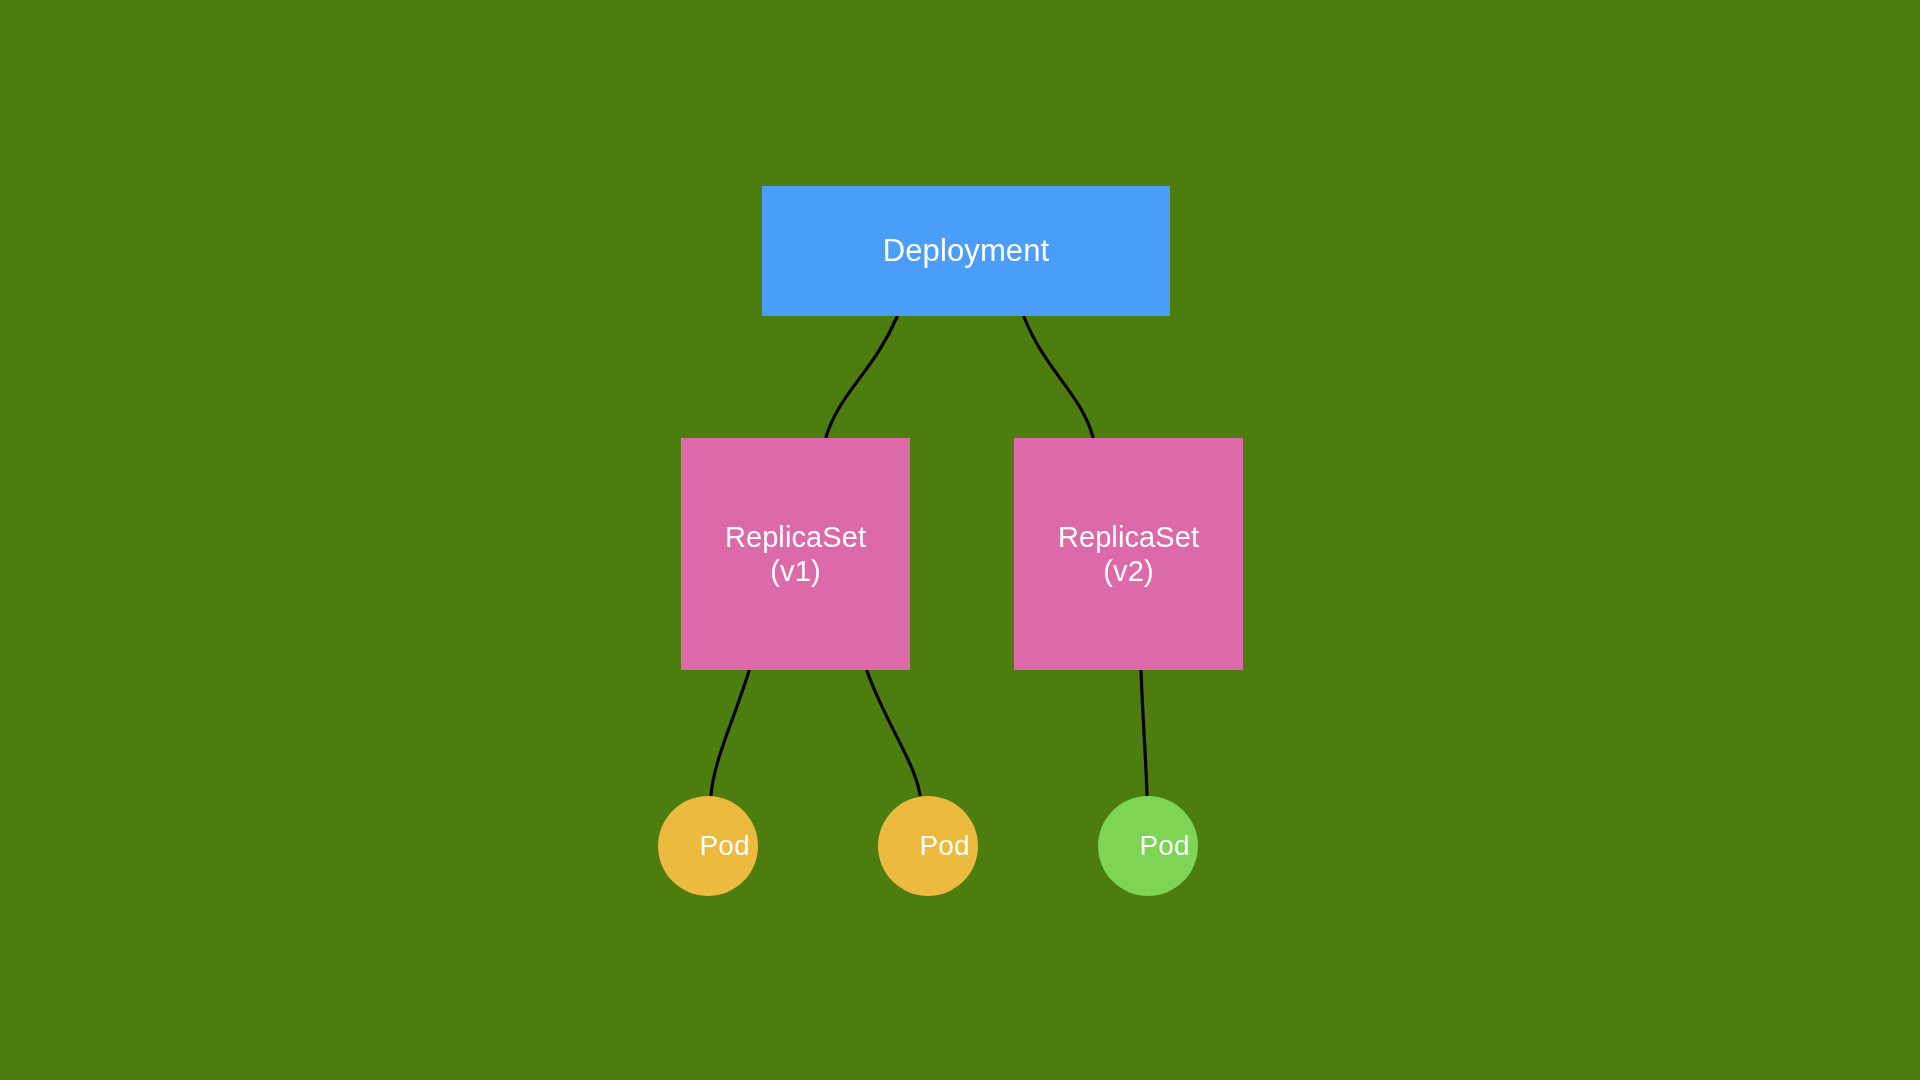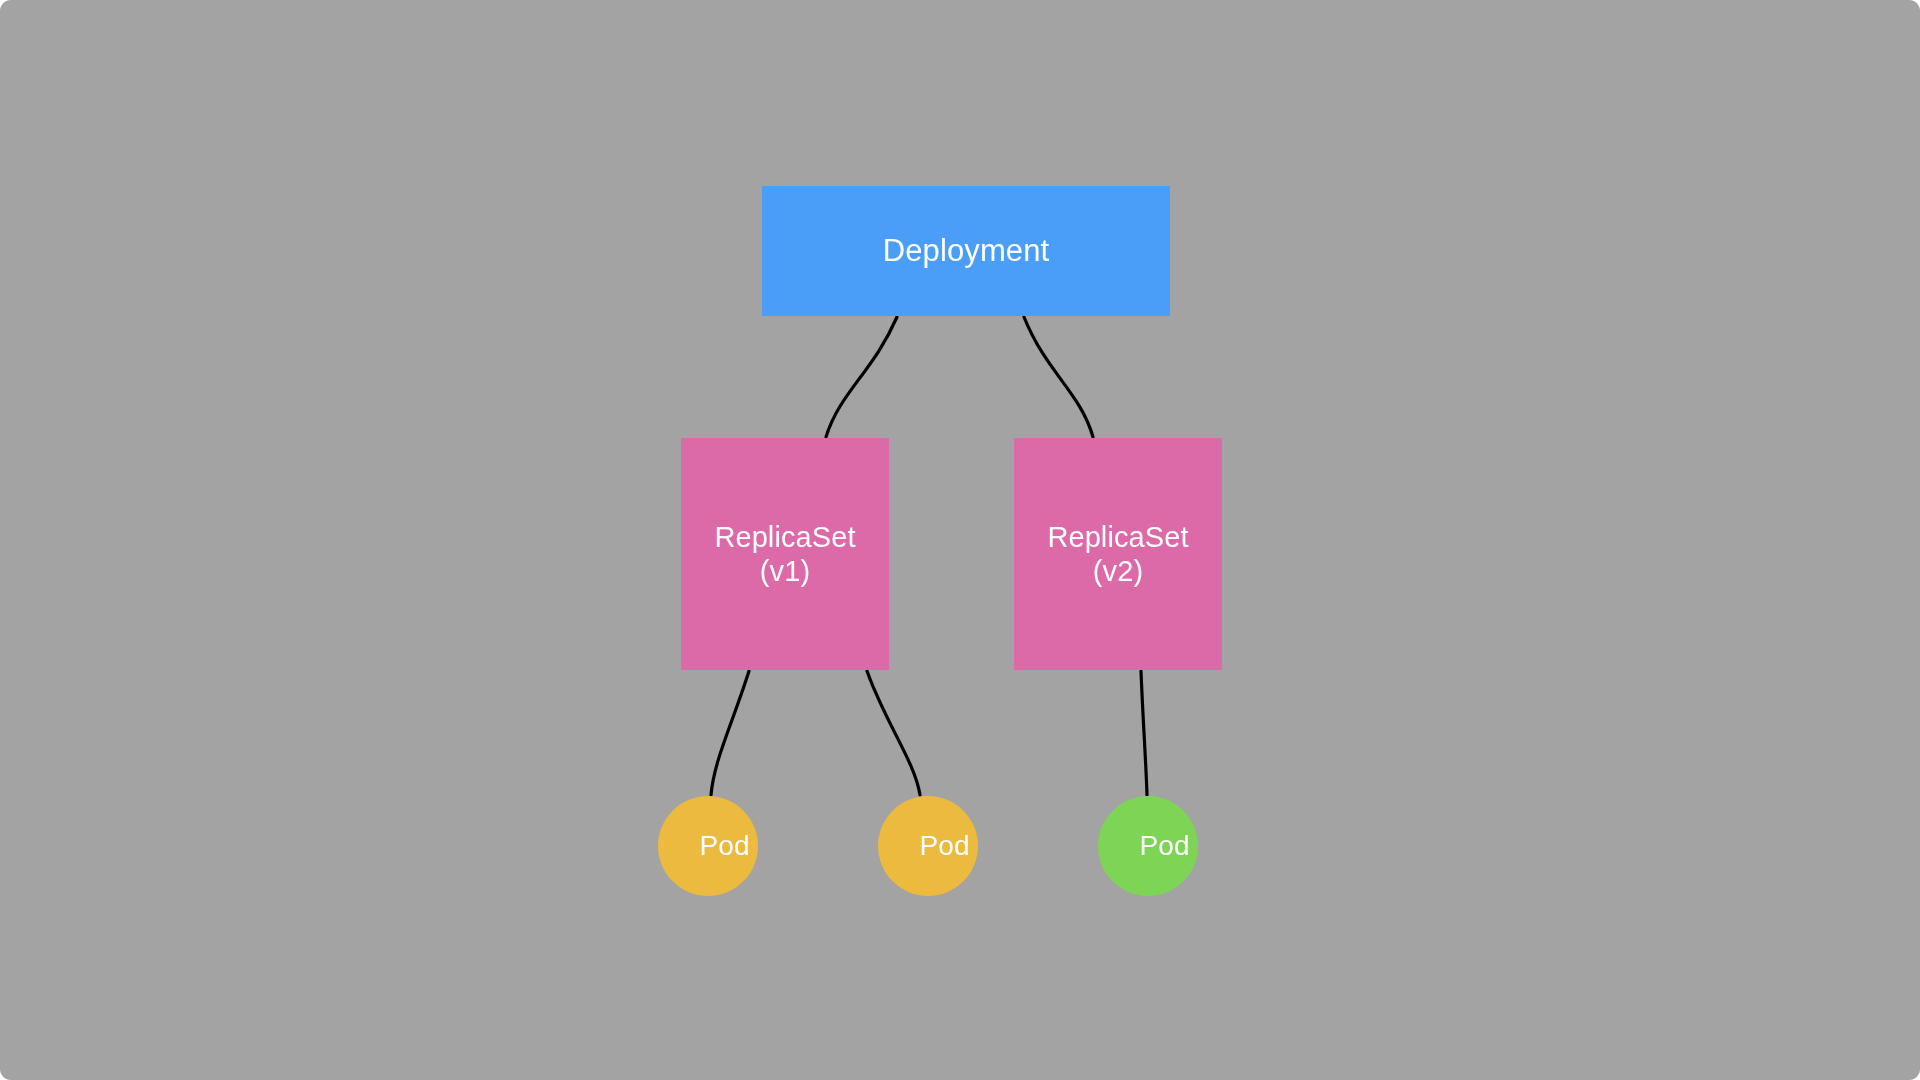--- a/index.html
+++ b/index.html
@@ -53,21 +53,21 @@
     top: 186px;
     width: 408px;
     height: 130px;
   }
   #node-deployment .node-label {
     font-size: 31px;
     font-weight: 400;
   }
   
   .node-replicaset {
-    width: 208px;
+    width: 229px;
     height: 232px;
     top: 438px;
   }
   #node-replicaset-v1 { left: 681px; }
   #node-replicaset-v2 { left: 1014px; }
   .node-replicaset .node-label {
     font-size: 29px;
     font-weight: 400;
   }
   
@@ -82,21 +82,21 @@
   #node-pod-3 { left: 1098px; }
   .node-pod .node-label {
     font-size: 28px;
     font-weight: 400;
     margin-left: 33px;
   }
 </style>
 </head>
 <body>
 
-<div id="diagram-canvas" style="background: #a3a3a3; border-radius: 11px;">
+<div id="diagram-canvas" style="background: #4d7c0f;">
 
   <svg id="edge-layer" viewBox="0 0 1920 1080" xmlns="http://www.w3.org/2000/svg">
     <path fill="none" stroke="#000000" stroke-width="3.2" stroke-linecap="round" d="M 897 317 C 873 372 840 392 826 437"></path>
     <path fill="none" stroke="#000000" stroke-width="3.2" stroke-linecap="round" d="M 1024 317 C 1046 372 1080 392 1093 437"></path>
     <path fill="none" stroke="#000000" stroke-width="3.2" stroke-linecap="round" d="M 749 671 C 733 722 714 760 711 795"></path>
     <path fill="none" stroke="#000000" stroke-width="3.2" stroke-linecap="round" d="M 867 671 C 885 722 915 762 920 795"></path>
     <path fill="none" stroke="#000000" stroke-width="3.2" stroke-linecap="round" d="M 1141 671 C 1143 722 1146 762 1147 795"></path>
   </svg>
 
   <div class="node node-rect" id="node-deployment" style="background: rgb(74, 158, 247);">

